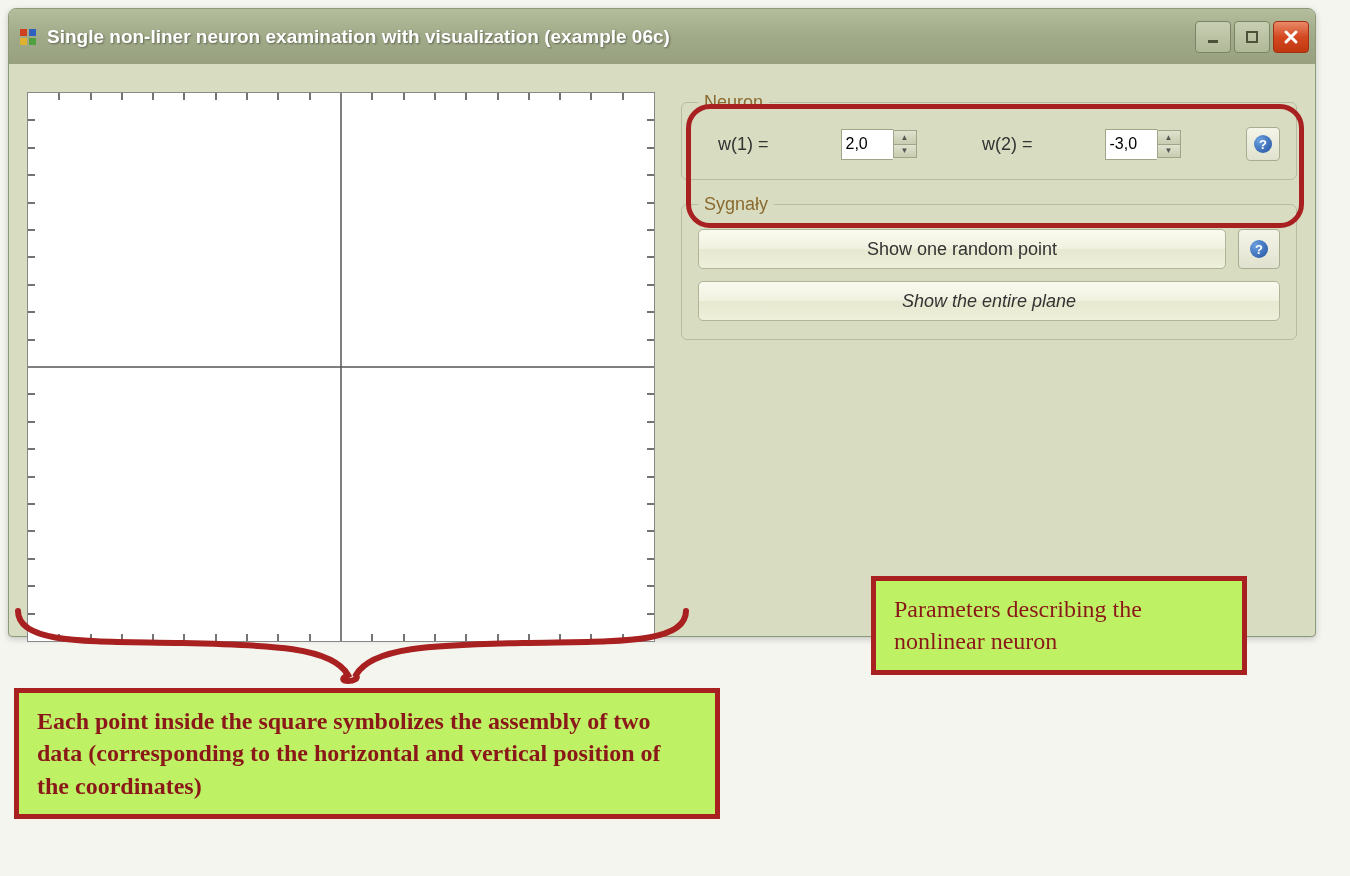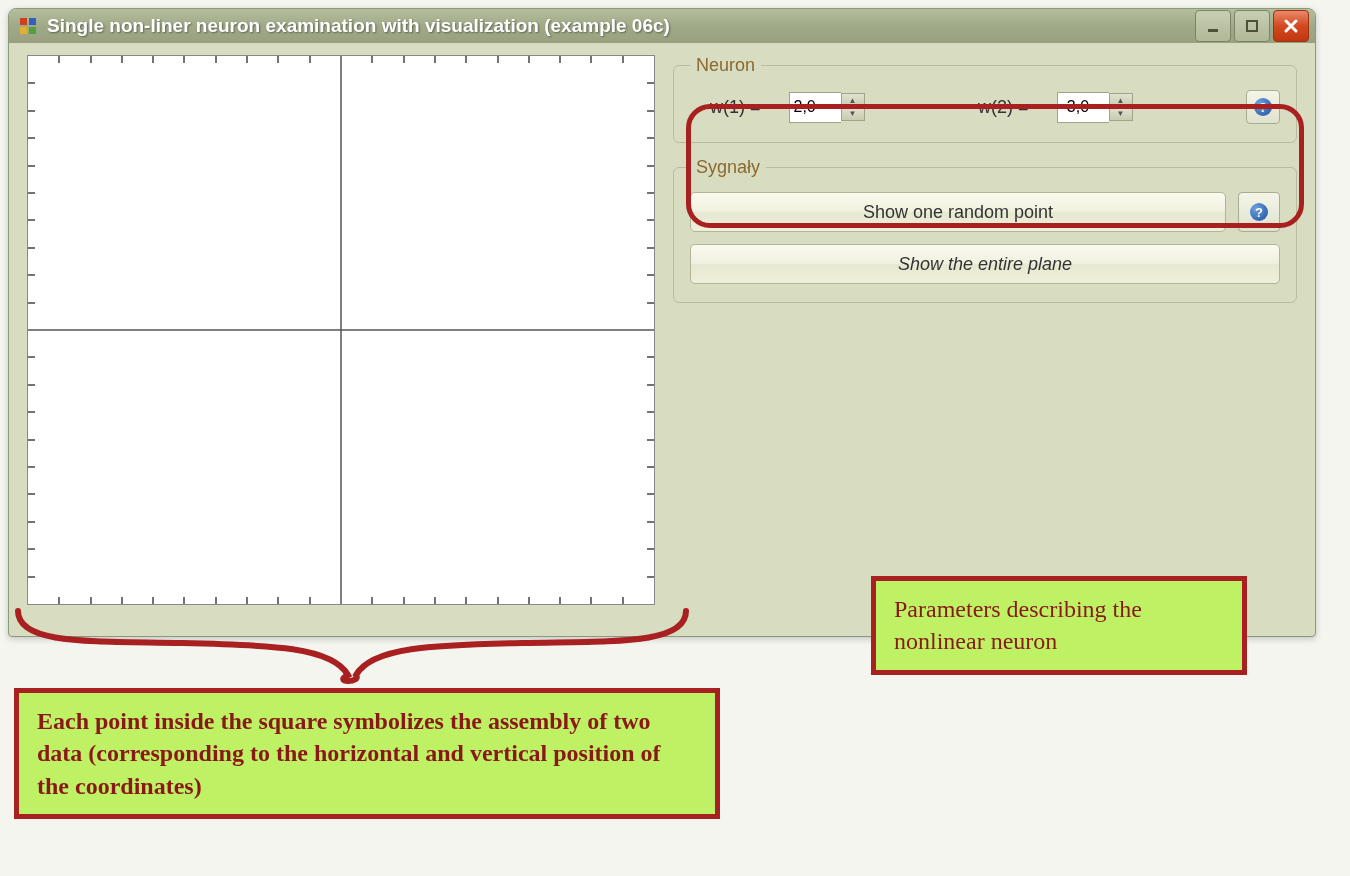--- a/index.html
+++ b/index.html
@@ -16,21 +16,21 @@
     left: 8px;
     top: 8px;
     width: 1306px;
     height: 627px;
     border: 1px solid #8a9a7a;
     border-radius: 8px 8px 4px 4px;
     background: #d8dcc0;
     box-shadow: 0 2px 6px rgba(0,0,0,0.2);
   }
   .titlebar {
-    height: 34px;
+    height: 55px;
     background: linear-gradient(to bottom, #b4bd9c 0%, #a0aa88 50%, #98a080 100%);
     border-radius: 7px 7px 0 0;
     display: flex;
     align-items: center;
     padding: 0 6px 0 8px;
     position: relative;
   }
   .app-icon {
     width: 22px;
     height: 22px;
@@ -58,23 +58,23 @@
     display: flex;
     align-items: center;
     justify-content: center;
     background: linear-gradient(to bottom, #c8ceb2, #b0b898);
   }
   .win-btn.close {
     background: linear-gradient(to bottom, #e88a6a 0%, #d44820 50%, #c03810 100%);
     border-color: #a03010;
   }
   .client {
-    padding: 12px 18px;
-    display: flex;
-    gap: 18px;
+    padding: 28px 18px;
+    display: flex;
+    gap: 26px;
   }
   .plot-area {
     width: 626px;
     height: 548px;
     background: #fff;
     border: 1px solid #888;
     position: relative;
   }
   .plot-area svg { display:block; }
   .panel-side {
@@ -137,20 +137,21 @@
   }
   .spin input {
     width: 52px;
     height: 31px;
     border: 1px solid #a0a488;
     background: #fff;
     font-size: 16px;
     padding: 0 4px;
     box-sizing: border-box;
     border-right: none;
+    margin-left: 44px;
   }
   .spin .spin-btns {
     width: 22px;
     height: 26px;
     display: flex;
     flex-direction: column;
     border: 1px solid #a0a488;
   }
   .spin .spin-btns div {
     flex: 1;

